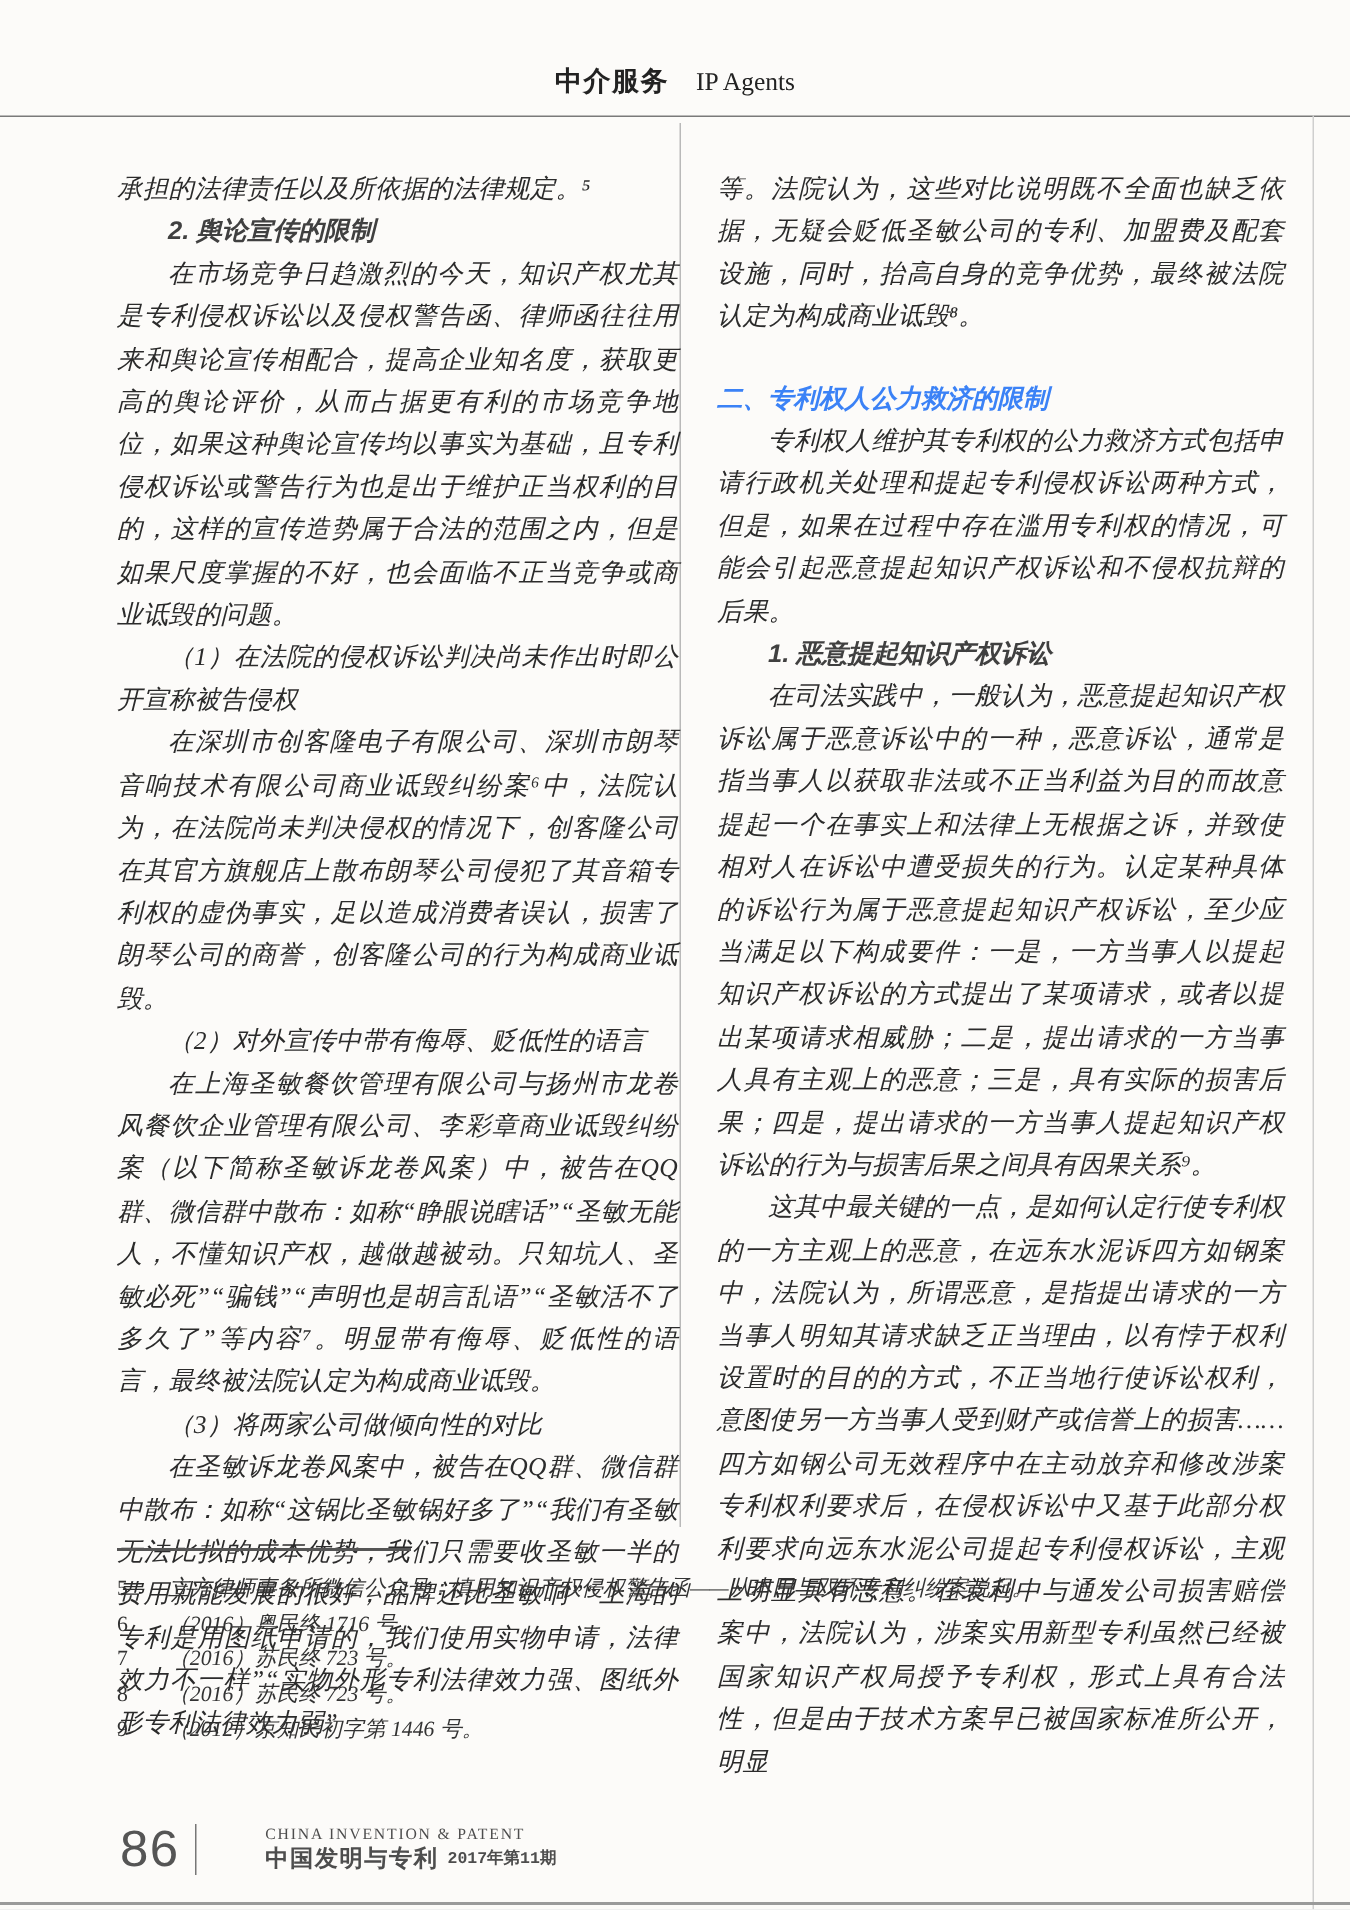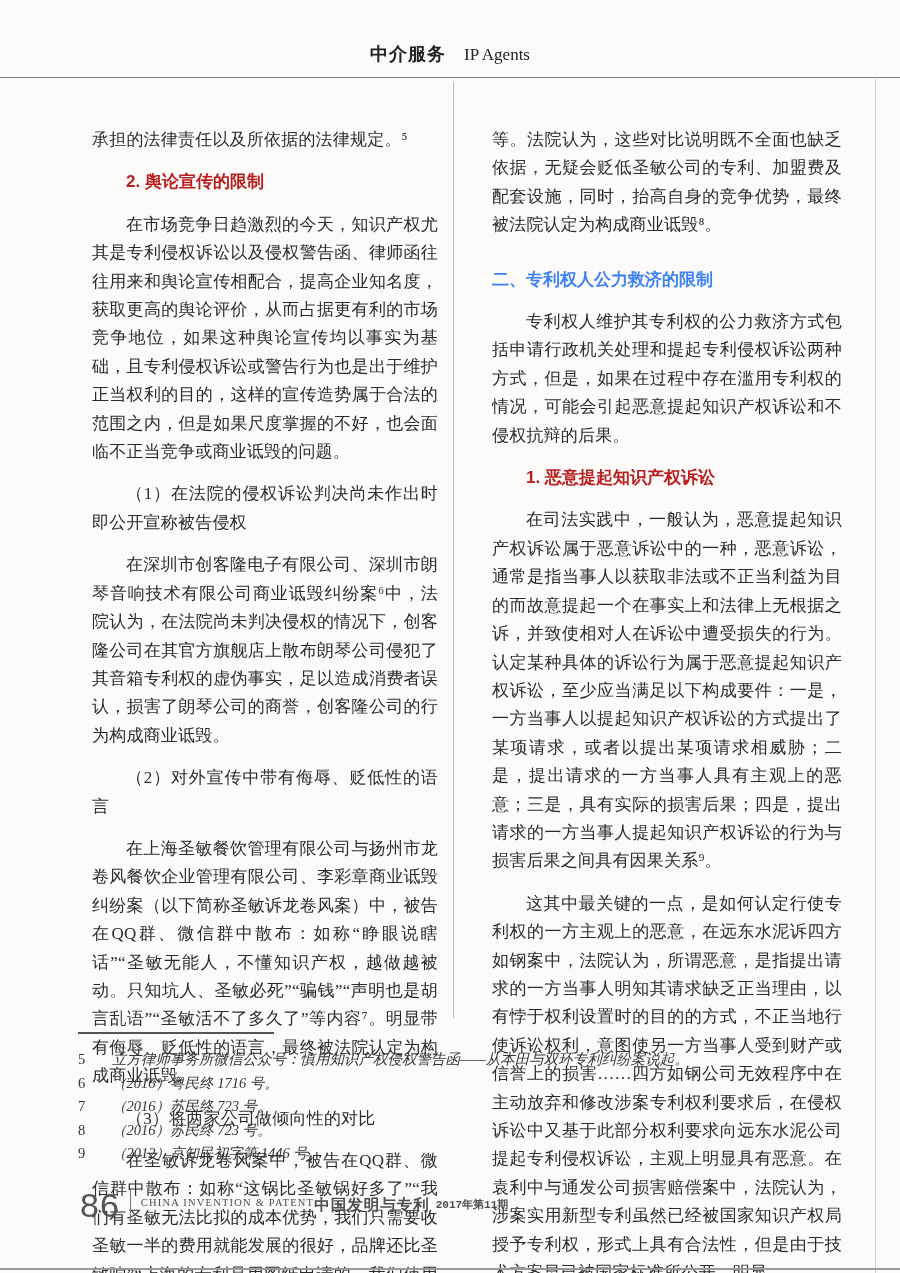--- a/index.html
+++ b/index.html
@@ -39,26 +39,26 @@
   
   .col {
     position: absolute; top: 112px;
     font-size: 17px; line-height: 28.4px;
     text-align: justify; text-justify: inter-ideograph;
     letter-spacing: 0.2px;
   }
   .col-left  { left: 78px;  width: 374px; }
   .col-right { left: 478px; width: 378px; }
 
-  .block { margin: 14px; }
+  .block { margin: 0; font-style: italic; }
   .p      { text-indent: 2em; }
   .p-cont { text-indent: 0; }
   .sub    { text-indent: 2em; }
   .h {
-    text-indent: 2em; font-weight: bold; color: #b91c1c;
+    text-indent: 2em; font-weight: bold; color: #404040;
     font-family: "Liberation Sans", "DejaVu Sans", sans-serif;
     letter-spacing: 0;
   }
   .h2 {
     text-indent: 0; font-weight: bold; color: #3b82f6;
     font-family: "Liberation Sans", "DejaVu Sans", sans-serif;
     margin-top: 26px; letter-spacing: 0;
   }
 
   .column-divider {
@@ -85,32 +85,32 @@
     font-family: "Liberation Serif", "DejaVu Serif", serif;
     font-style: normal;
   }
   .footnote-text {
     font-style: italic;
     font-family: Liberation Serif, serif;
   }
 
   
   .footer {
-    position: absolute; top: 1188px; left: 80px;
+    position: absolute; top: 1216px; left: 80px;
     display: flex; align-items: center; color: #4d4d4d;
   }
   .footer .page-num {
     font-size: 34px; line-height: 34px; letter-spacing: 1px;
     font-family: "Liberation Sans", "DejaVu Sans", sans-serif;
     font-weight: 400; color: #555;
   }
   .footer .bar {
     width: 1px; height: 34px; background: #777; margin: 0 10px;
   }
-  .footer .journal { display: flex; flex-direction: row; justify-content: center; }
+  .footer .journal { display: flex; flex-direction: column; justify-content: center; margin-left: 36px; }
   .footer .journal .en {
     font-size: 10.5px; letter-spacing: 1.2px; color: #4d4d4d;
     font-family: "Liberation Serif", "DejaVu Serif", serif; line-height: 14px;
   }
   .footer .journal .cn-row { display: flex; align-items: flex-start; line-height: 18px; }
   .footer .journal .cn {
     font-size: 15.5px; font-weight: bold; color: #4d4d4d;
     font-family: "Liberation Sans", "DejaVu Sans", sans-serif; letter-spacing: 1px;
   }
   .footer .journal .issue {

